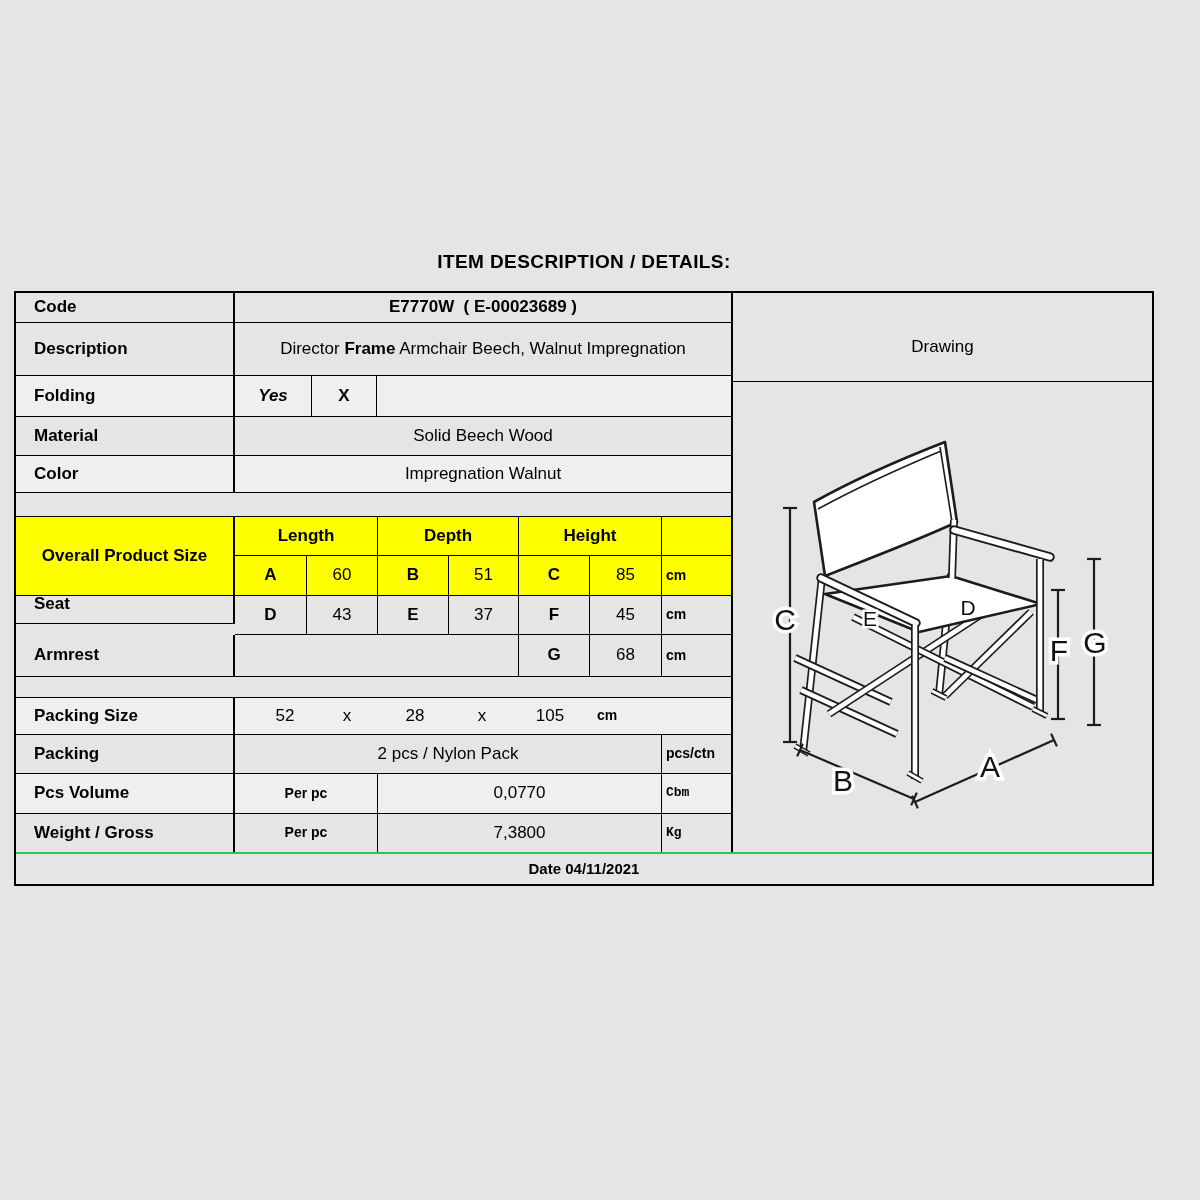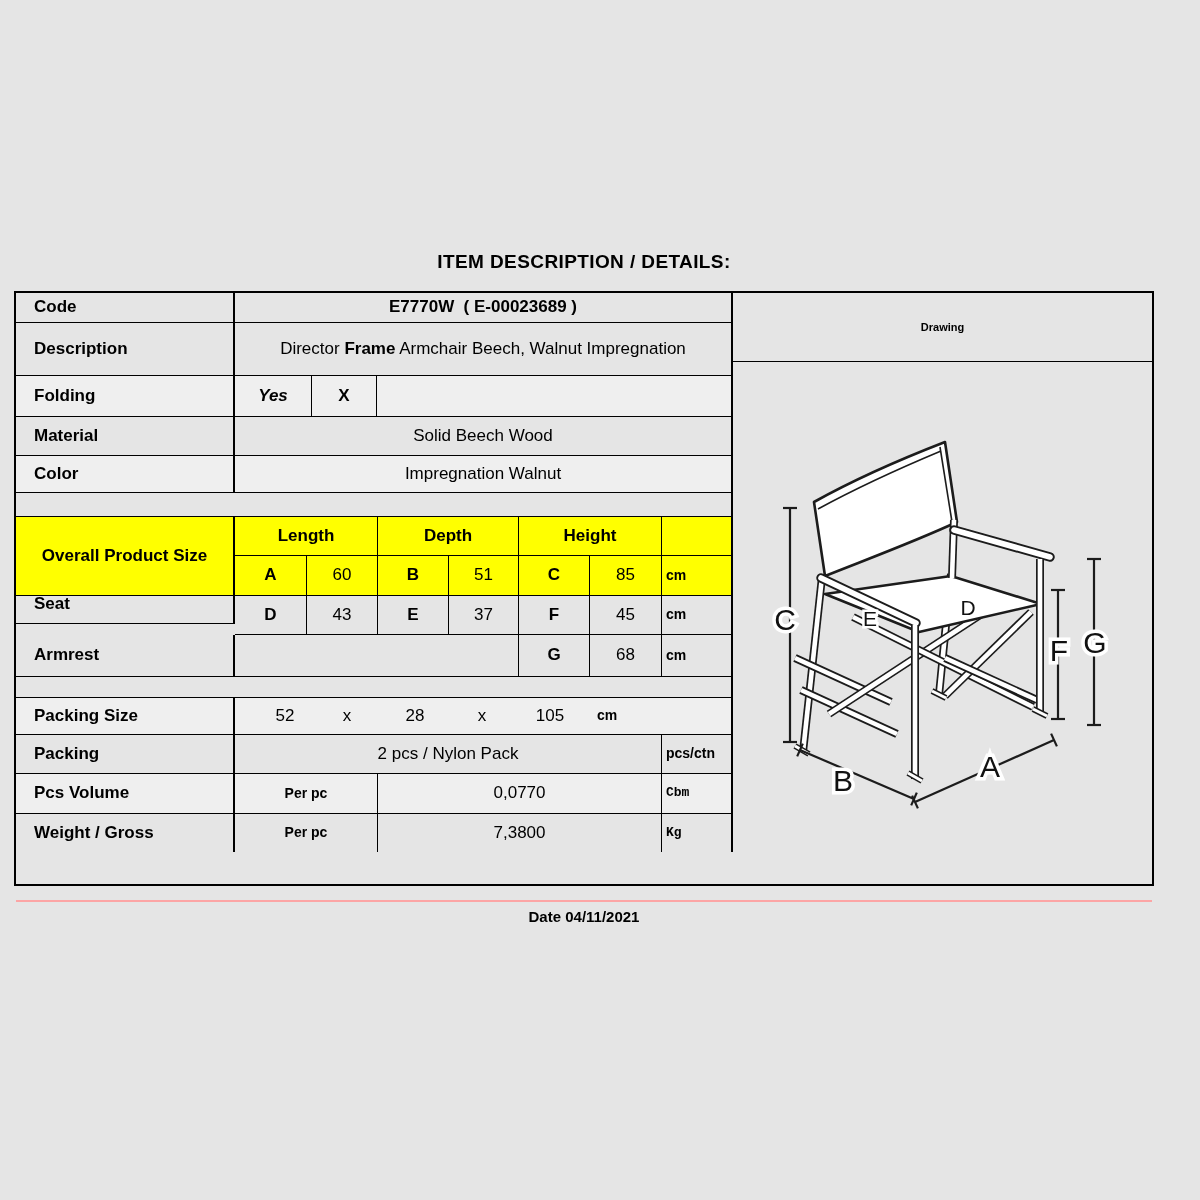--- a/index.html
+++ b/index.html
@@ -11,30 +11,30 @@
            border:2px solid #000; box-sizing:border-box; }
   .cell { position:absolute; box-sizing:border-box; display:flex; align-items:center;
           font-size:17px; line-height:1.1; }
   .lab  { font-weight:bold; padding-left:18px; }
   .cen  { justify-content:center; }
   .bold { font-weight:bold; }
   .pre  { white-space:pre; }
   .br1  { border-right:1.5px solid #000; }
   .br2  { border-right:2px solid #000; }
   .bb1  { border-bottom:1.5px solid #000; }
-  .bt2  { border-top:2px solid #fca5a5;margin-top:48px; }
+  .bt2  { border-top:2px solid #22c55e; }
   .unit { font-weight:bold; font-size:14px; padding-left:4px; }
   .unit2{ font-weight:bold; font-size:13px; padding-left:4px;font-family:Liberation Mono, monospace; }
   .sm   { font-weight:bold; font-size:14px; }
   .shade{ background:#efefef; }
   .yellow{ background:#ffff00; }
   .ps-item { position:absolute; transform:translateX(-50%); top:50%; margin-top:-9px; font-size:17px; }
   .ps-unit { position:absolute; transform:translateX(-50%); top:50%; margin-top:-8px; font-size:14px; font-weight:bold; }
   .date { font-size:15px; font-weight:bold; }
-  .draw-head { font-size:11px; font-weight:bold; }
+  .draw-head { font-size:17px; font-weight:normal;margin-top:20px; }
   svg .bo { stroke:#1c1c1c; stroke-width:8; fill:none; stroke-linecap:butt; }
   svg .bi { stroke:#ffffff; stroke-width:4.6; fill:none; stroke-linecap:butt; }
   svg .bo9 { stroke:#1c1c1c; stroke-width:9.5; fill:none; stroke-linecap:round; }
   svg .bi9 { stroke:#ffffff; stroke-width:5.6; fill:none; stroke-linecap:round; }
   svg .bo6 { stroke:#1c1c1c; stroke-width:6; fill:none; }
   svg .bi6 { stroke:#ffffff; stroke-width:3; fill:none; }
   svg .ol { fill:#ffffff; stroke:#1c1c1c; stroke-width:2.6; stroke-linejoin:round; }
   svg .thin { fill:none; stroke:#1c1c1c; stroke-width:1.6; }
   svg .dl { stroke:#1c1c1c; stroke-width:2.2; fill:none; }
   svg .dimL { font-family:"Liberation Sans",sans-serif; font-size:30px; fill:#111;

